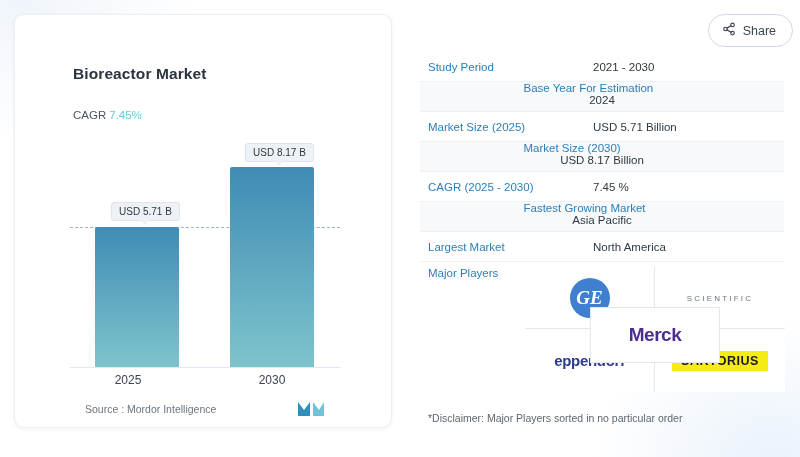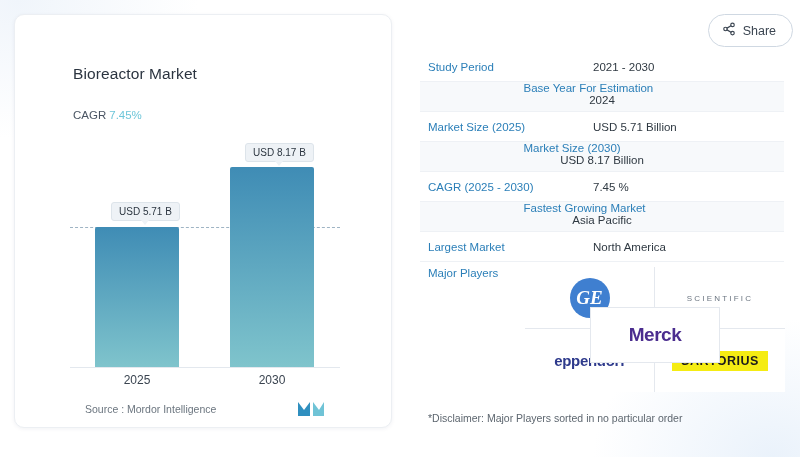--- a/index.html
+++ b/index.html
@@ -29,21 +29,21 @@
 
   
   .chart-card{
     position:absolute;left:14px;top:14px;width:376px;height:412px;
     background:#fff;border:1px solid #eceff3;border-radius:10px;
     box-shadow:0 1px 4px rgba(20,40,80,.06);
     overflow:hidden;
   }
   .chart-title{
     position:absolute;left:58px;top:50px;
-    font-size:15.5px;font-weight:normal;color:#2b3440;letter-spacing:.1px;
+    font-size:15.5px;font-weight:bold;color:#2b3440;letter-spacing:.1px;
   }
   .chart-sub{
     position:absolute;left:58px;top:76px;
     font-size:11.5px;color:#4a5563;
   }
   .chart-cagr{
     position:absolute;left:58px;top:94px;
     font-size:11.5px;color:#4a5563;
   }
   .chart-cagr .val{color:#6ec6d9;margin-left:3px;}
@@ -66,21 +66,21 @@
     position:absolute;left:55px;top:212px;width:270px;
     border-top:1px dashed #9fb4c4;
   }
   .axis{
     position:absolute;left:55px;top:352px;width:270px;height:1px;background:#e3e8ee;
   }
   .lbl{
     position:absolute;top:358px;width:84px;text-align:center;
     font-size:12px;color:#3a4450;
   }
-  .lbl.x2025{left:80px;}
+  .lbl.x2025{left:71px;}
   .lbl.x2030{left:215px;}
 
   .callout{
     position:absolute;
     background:#eef2f6;border:1px solid #dde4ea;border-radius:3px;
     font-size:10px;color:#2c3640;
     padding:3px 7px;white-space:nowrap;
   }
   .callout.c2025{left:96px;top:187px;}
   .callout.c2030{left:230px;top:128px;}

